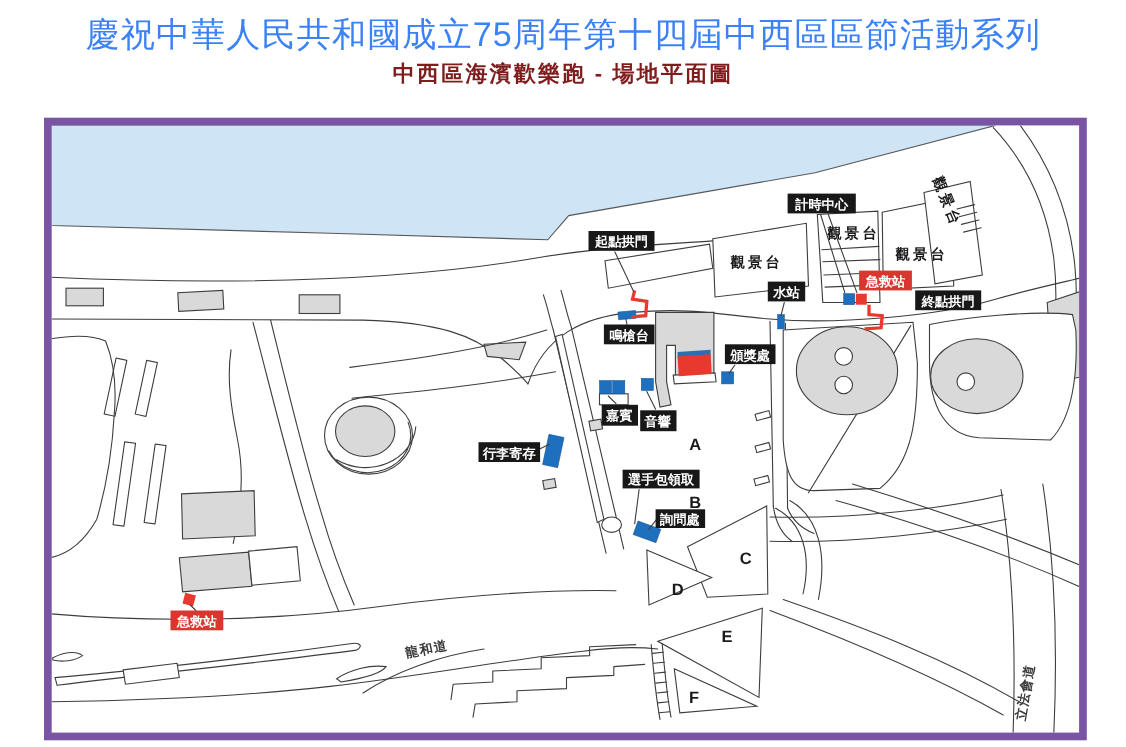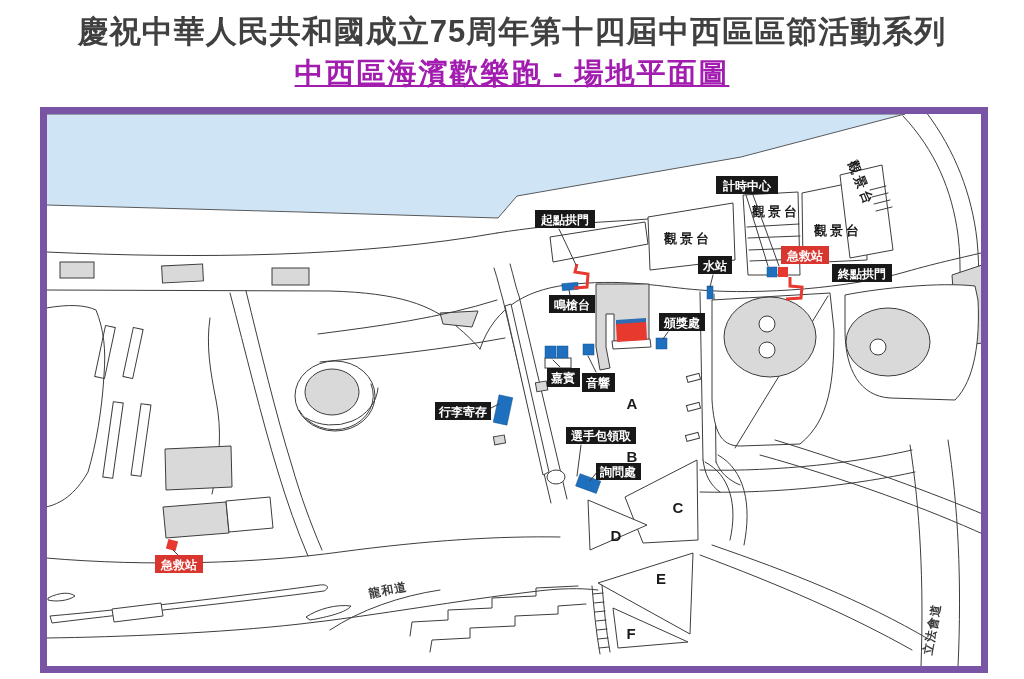--- a/index.html
+++ b/index.html
@@ -1,20 +1,20 @@
 <!DOCTYPE html>
 <html><head>
 <meta charset="utf-8">
 <style>
   html,body{margin:0;padding:0;background:#ffffff;}
   .page{position:relative;width:1024px;height:679px;background:#fff;overflow:hidden;
         font-family:"Liberation Sans", sans-serif;}
   .titles{position:absolute;left:0;top:0;width:1024px;text-align:center;}
-  .t1{margin-top:14px;font-size:31px;font-weight:bold;color:#404040;letter-spacing:1px;line-height:1.15;}
-  .t2{margin-top:4px;font-size:29px;font-weight:bold;color:#a21caf;letter-spacing:2px;text-decoration:underline;}
+  .t1{margin-top:14px;font-size:31px;font-weight:normal;color:#3b82f6;letter-spacing:1px;line-height:1.15;}
+  .t2{margin-top:4px;font-size:20px;font-weight:bold;color:#7f1d1d;letter-spacing:2px;}
   svg.map{position:absolute;left:0;top:0;}
   
   .ln{fill:none;stroke:#3d3d3d;stroke-width:1;stroke-linecap:round;stroke-linejoin:round;}
   .blk{fill:#ffffff;stroke:#3d3d3d;stroke-width:1;}
   .gry{fill:#d9d9d9;stroke:#3d3d3d;stroke-width:1;}
   .lbl rect{fill:#181818;}
   .lbl.red rect{fill:#d8362e;}
   .lbl text{fill:#ffffff;font-weight:bold;font-size:12px;text-anchor:middle;}
   .deck-text{fill:#1a1a1a;font-weight:bold;font-size:13px;text-anchor:middle;letter-spacing:3px;}
   .zone{fill:#1a1a1a;font-weight:bold;font-size:15px;text-anchor:middle;}

